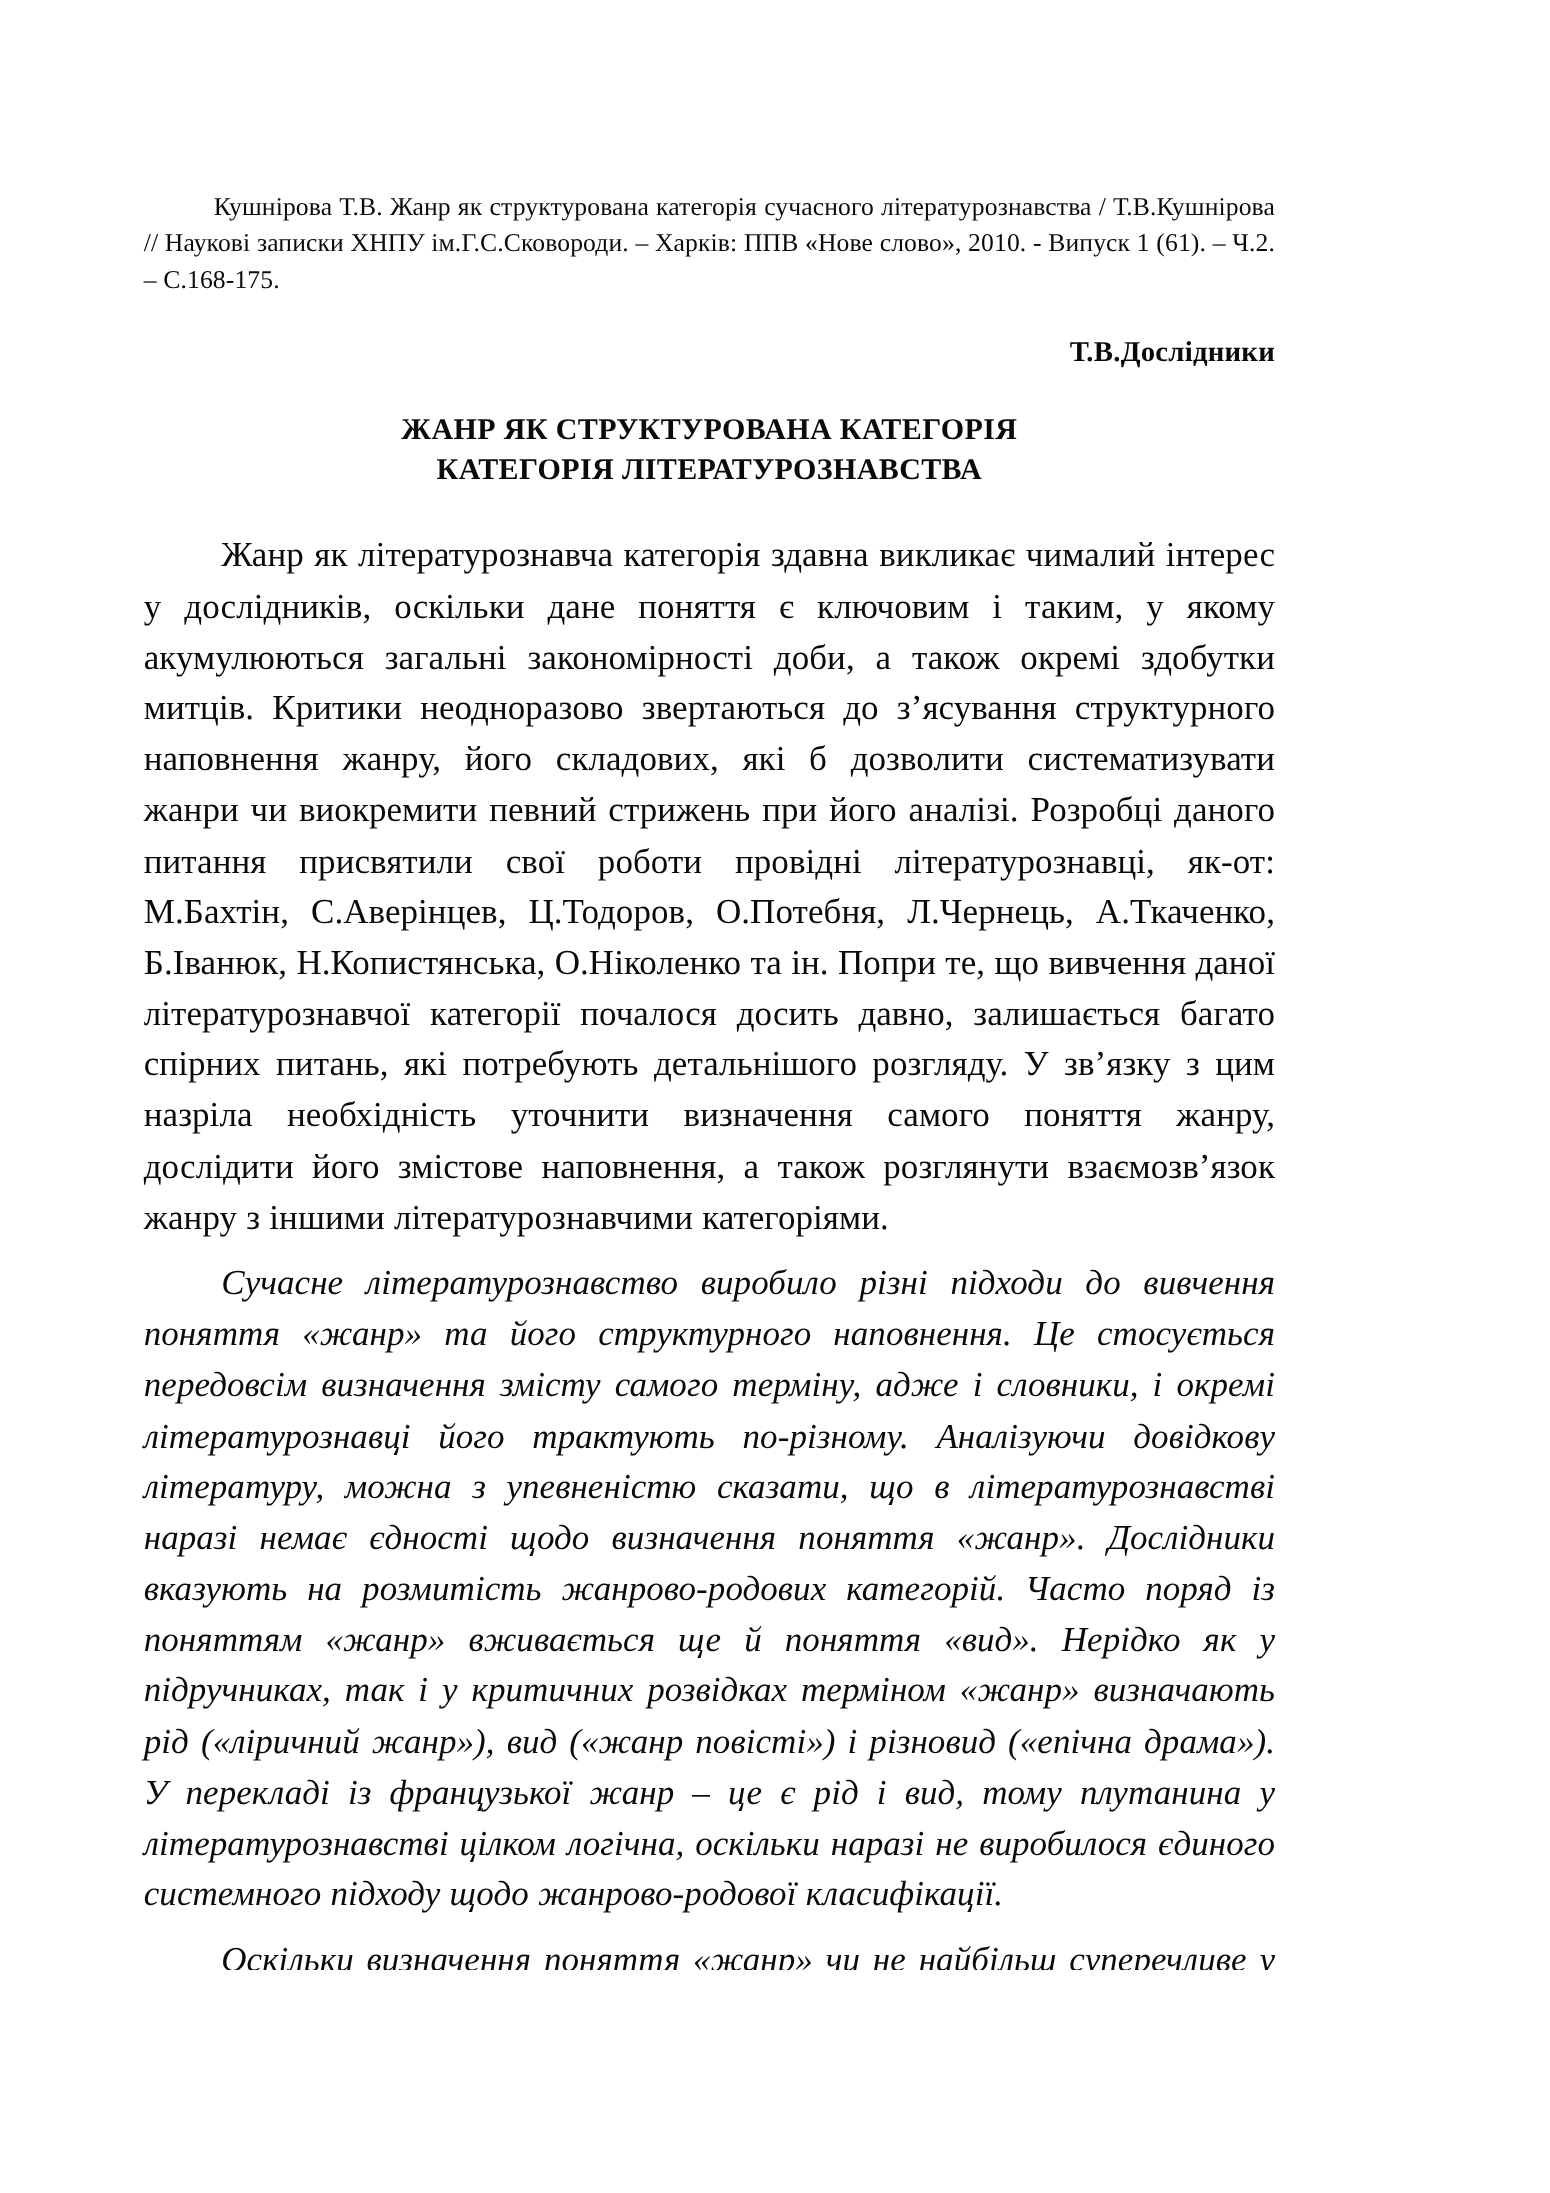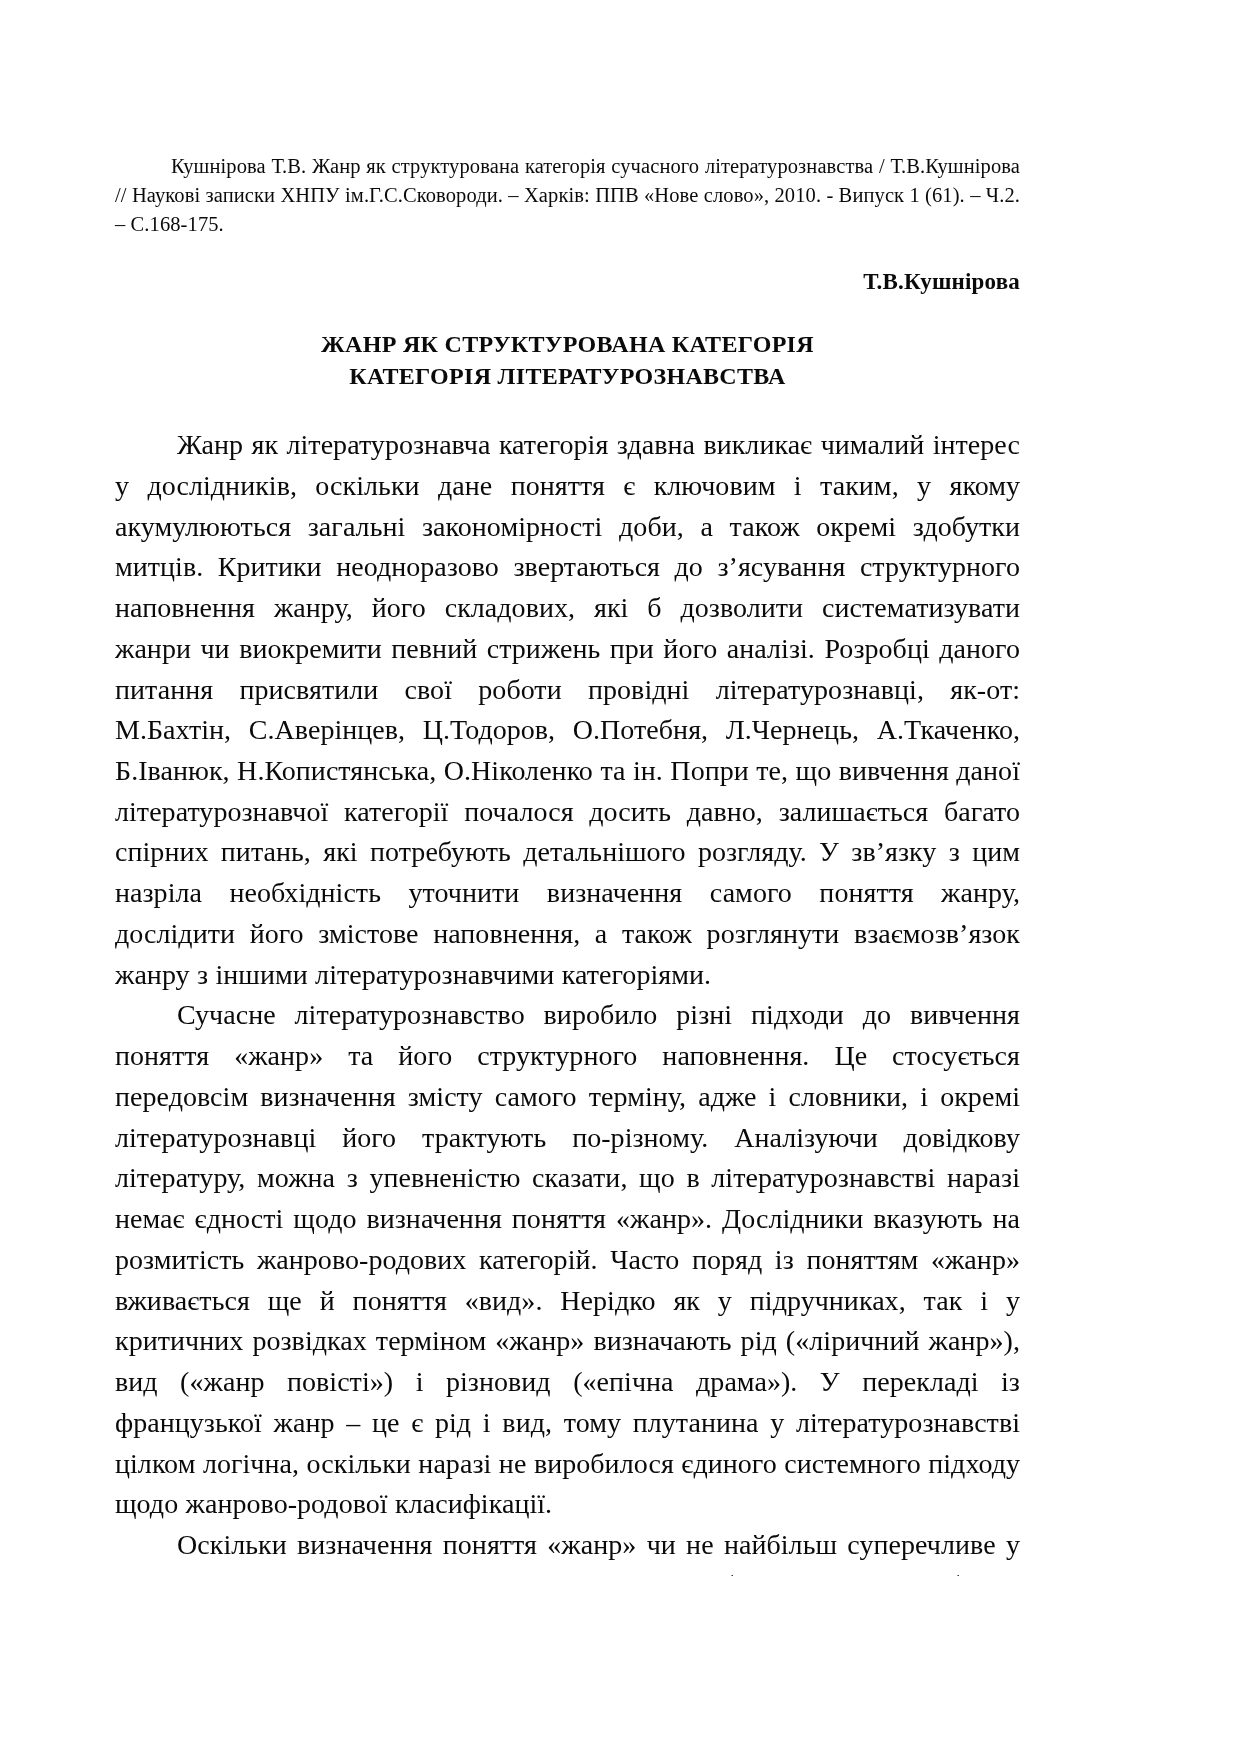--- a/index.html
+++ b/index.html
@@ -61,31 +61,31 @@
   .body-par {
     font-size: 28px;
     line-height: 1.455;
     text-align: justify;
     text-align-last: left;
     text-indent: 62px;
     margin: 0;
     letter-spacing: 0.05px;
     word-spacing: 0.3px;
   }
-  .body-par + .body-par { margin-top: 0; }
+  .body-par + .body-par { margin-top: 12px; font-style: italic; }
 </style>
 </head>
 <body>
 
 <div class="page">
   <div class="content">
 
     <p class="citation">Кушнірова Т.В. Жанр як структурована категорія сучасного літературознавства / Т.В.Кушнірова // Наукові записки ХНПУ ім.Г.С.Сковороди. – Харків: ППВ «Нове слово», 2010. - Випуск 1 (61). – Ч.2. – С.168-175.</p>
 
-    <p class="byline">Т.В.Кушнірова</p>
+    <p class="byline">Т.В.Дослідники</p>
 
     <h1 class="doc-title">
       <span class="tline">ЖАНР ЯК СТРУКТУРОВАНА КАТЕГОРІЯ</span>
       <span class="tline">КАТЕГОРІЯ ЛІТЕРАТУРОЗНАВСТВА</span>
     </h1>
 
     <p class="body-par">Жанр як літературознавча категорія здавна викликає чималий інтерес у дослідників, оскільки дане поняття є ключовим і таким, у якому акумулюються загальні закономірності доби, а також окремі здобутки митців. Критики неодноразово звертаються до з’ясування структурного наповнення жанру, його складових, які б дозволити систематизувати жанри чи виокремити певний стрижень при його аналізі. Розробці даного питання присвятили свої роботи провідні літературознавці, як-от: М.Бахтін, С.Аверінцев, Ц.Тодоров, О.Потебня, Л.Чернець, А.Ткаченко, Б.Іванюк, Н.Копистянська, О.Ніколенко та ін.  Попри те, що вивчення даної літературознавчої категорії почалося досить давно, залишається багато спірних питань, які потребують детальнішого розгляду. У зв’язку з цим назріла необхідність уточнити визначення самого поняття жанру, дослідити його змістове наповнення, а також розглянути взаємозв’язок жанру з іншими літературознавчими категоріями.</p>
 
     <p class="body-par">Сучасне літературознавство виробило різні підходи до вивчення поняття «жанр» та його структурного наповнення. Це стосується передовсім визначення змісту самого терміну, адже і словники, і окремі літературознавці його трактують по-різному. Аналізуючи довідкову літературу, можна з упевненістю сказати, що в літературознавстві наразі немає єдності щодо визначення поняття «жанр». Дослідники вказують на розмитість жанрово-родових категорій. Часто поряд із поняттям «жанр» вживається ще й  поняття «вид». Нерідко як у підручниках, так і у критичних розвідках терміном «жанр» визначають рід («ліричний жанр»), вид («жанр повісті») і різновид («епічна драма»). У перекладі із французької жанр – це є рід і вид, тому плутанина у літературознавстві цілком логічна, оскільки наразі не виробилося єдиного системного підходу щодо жанрово-родової класифікації.</p>
 

